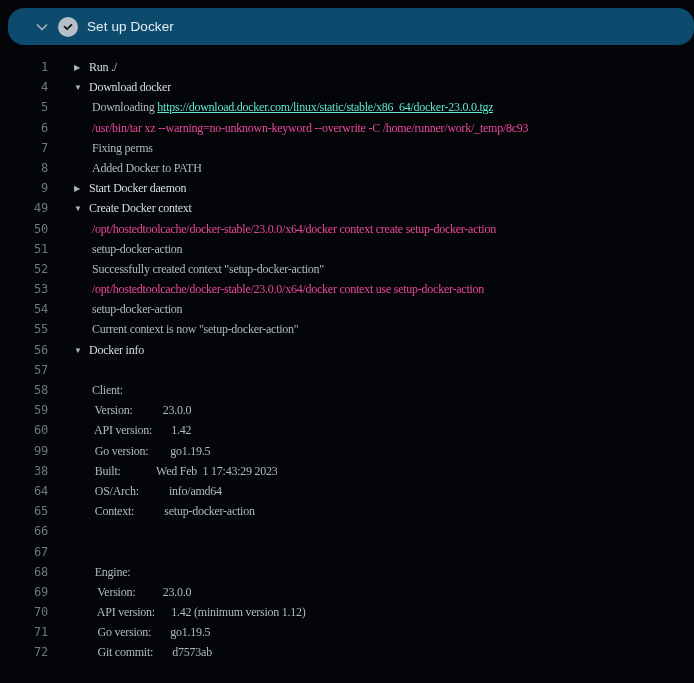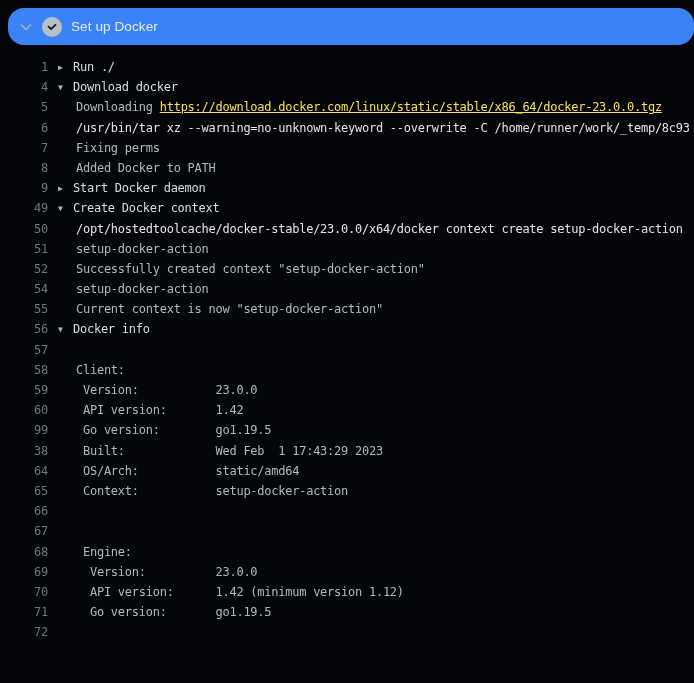--- a/index.html
+++ b/index.html
@@ -6,23 +6,23 @@
   body{
     width:694px;height:683px;
     background:#060a10;
     overflow:hidden;
     font-family:"Liberation Sans", sans-serif;
   }
   .page{position:relative;width:694px;height:683px;background:#030509;}
   
   .step-header{
     position:absolute;left:8px;top:8px;right:0;height:37px;
-    background:#3b82f6;border-radius:16px;
+    background:#0c4a6e;border-radius:16px;
     display:flex;align-items:center;
-    padding-left:10px;box-sizing:border-box;
+    padding-left:26px;box-sizing:border-box;
     cursor:pointer;
   }
   .chev{width:16px;height:16px;display:flex;align-items:center;justify-content:center;margin-right:8px;flex-shrink:0;}
   .status{width:20px;height:20px;margin-right:9px;flex-shrink:0;display:flex;align-items:center;}
   .step-title{
     color:#e6edf3;font-size:13.5px;font-weight:400;letter-spacing:.1px;
     white-space:nowrap;
   }
   
   .log{
@@ -34,30 +34,30 @@
   }
   .row{
     display:flex;align-items:flex-start;
     height:20.2px;line-height:20.2px;
     white-space:pre;
   }
   .num{
     width:48px;flex-shrink:0;text-align:right;
     color:#6e7681;user-select:none;cursor:pointer;
   }
-  .content{margin-left:10px;white-space:pre;overflow:hidden;}
+  .content{margin-left:26px;white-space:pre;overflow:hidden;font-family:Liberation Serif, serif;}
   .content.indent{padding-left:18px;}
   .group-text{color:#d7dde3;}
   .tri{
     display:inline-block;font-size:8px;color:#aab4be;
     width:10px;margin-right:5px;vertical-align:1px;
   }
   .plain{color:#b0b9c2;}
-  .cmd{color:#e5e5e5;}
-  .url{color:#fde047;text-decoration:underline;cursor:pointer;}
+  .cmd{color:#ec4899;}
+  .url{color:#5eead4;text-decoration:underline;cursor:pointer;}
   .grouprow{cursor:pointer;}
 </style>
 </head>
 <body>
 
 <div class="page">
 
   <div class="step-header">
     <span class="chev">
       <svg width="16" height="16" viewBox="0 0 16 16">
@@ -79,34 +79,35 @@
         <div class="row grouprow"><span class="num">4</span><span class="content"><span class="tri">▼</span><span class="group-text">Download docker</span></span></div>
         <div class="row"><span class="num">5</span><span class="content indent plain"><span>Downloading </span><span class="url">https://download.docker.com/linux/static/stable/x86_64/docker-23.0.0.tgz</span></span></div>
         <div class="row"><span class="num">6</span><span class="content indent cmd">/usr/bin/tar xz --warning=no-unknown-keyword --overwrite -C /home/runner/work/_temp/8c93</span></div>
         <div class="row"><span class="num">7</span><span class="content indent plain">Fixing perms</span></div>
         <div class="row"><span class="num">8</span><span class="content indent plain">Added Docker to PATH</span></div>
         <div class="row grouprow"><span class="num">9</span><span class="content"><span class="tri">▶</span><span class="group-text">Start Docker daemon</span></span></div>
         <div class="row grouprow"><span class="num">49</span><span class="content"><span class="tri">▼</span><span class="group-text">Create Docker context</span></span></div>
         <div class="row"><span class="num">50</span><span class="content indent cmd">/opt/hostedtoolcache/docker-stable/23.0.0/x64/docker context create setup-docker-action</span></div>
         <div class="row"><span class="num">51</span><span class="content indent plain">setup-docker-action</span></div>
         <div class="row"><span class="num">52</span><span class="content indent plain">Successfully created context "setup-docker-action"</span></div>
+        <div class="row"><span class="num">53</span><span class="content indent cmd">/opt/hostedtoolcache/docker-stable/23.0.0/x64/docker context use setup-docker-action</span></div>
         <div class="row"><span class="num">54</span><span class="content indent plain">setup-docker-action</span></div>
         <div class="row"><span class="num">55</span><span class="content indent plain">Current context is now "setup-docker-action"</span></div>
         <div class="row grouprow"><span class="num">56</span><span class="content"><span class="tri">▼</span><span class="group-text">Docker info</span></span></div>
         <div class="row"><span class="num">57</span></div>
         <div class="row"><span class="num">58</span><span class="content indent plain">Client:</span></div>
         <div class="row"><span class="num">59</span><span class="content indent plain"> Version:           23.0.0</span></div>
         <div class="row"><span class="num">60</span><span class="content indent plain"> API version:       1.42</span></div>
         <div class="row"><span class="num">99</span><span class="content indent plain"> Go version:        go1.19.5</span></div>
         <div class="row"><span class="num">38</span><span class="content indent plain"> Built:             Wed Feb  1 17:43:29 2023</span></div>
-        <div class="row"><span class="num">64</span><span class="content indent plain"> OS/Arch:           static/amd64</span></div>
+        <div class="row"><span class="num">64</span><span class="content indent plain"> OS/Arch:           info/amd64</span></div>
         <div class="row"><span class="num">65</span><span class="content indent plain"> Context:           setup-docker-action</span></div>
         <div class="row"><span class="num">66</span><span class="content indent plain"></span></div>
         <div class="row"><span class="num">67</span></div>
         <div class="row"><span class="num">68</span><span class="content indent plain"> Engine:</span></div>
         <div class="row"><span class="num">69</span><span class="content indent plain">  Version:          23.0.0</span></div>
         <div class="row"><span class="num">70</span><span class="content indent plain">  API version:      1.42 (minimum version 1.12)</span></div>
         <div class="row"><span class="num">71</span><span class="content indent plain">  Go version:       go1.19.5</span></div>
-        <div class="row"><span class="num">72</span></div>
+        <div class="row"><span class="num">72</span><span class="content indent plain">  Git commit:       d7573ab</span></div>
       </div>
   </div>
 
 </div>
 
 </body></html>

